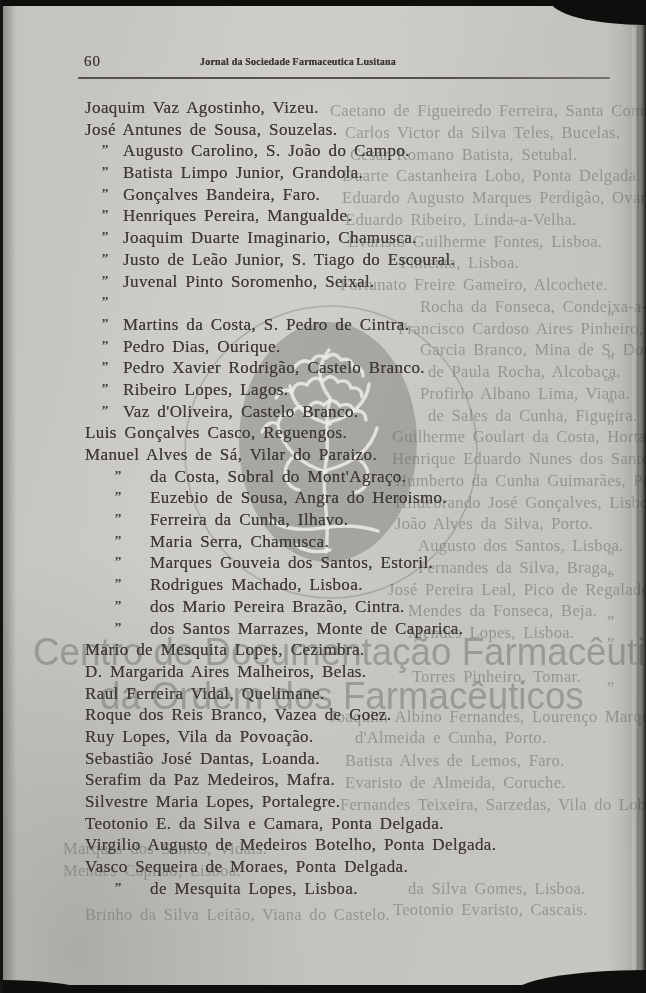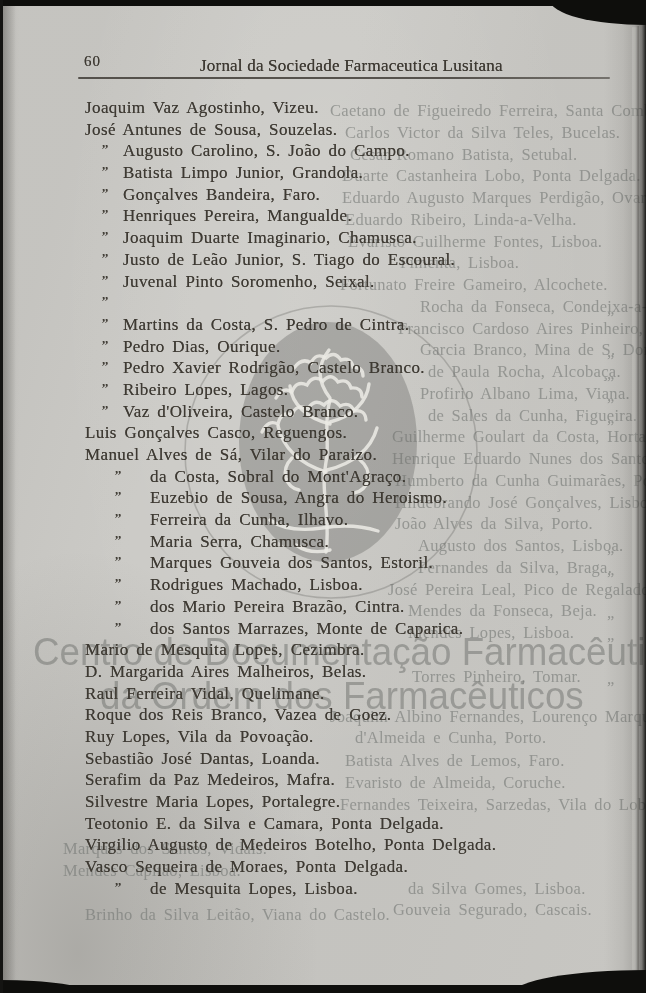--- a/index.html
+++ b/index.html
@@ -27,21 +27,21 @@
     transform:scale(1.02,1.1);transform-origin:left top;filter:blur(.3px);}
   .wm1{left:33px;top:629px;}
   .wm2{left:100px;top:673px;}
   
   .stamp{position:absolute;left:0;top:0;z-index:3;pointer-events:none;}
   
   .content{position:absolute;inset:0;z-index:5;color:var(--ink);}
   .pagenum{position:absolute;left:84px;top:53px;font-size:15px;letter-spacing:1px;
     text-shadow:0 0 .6px rgba(62,58,51,.8);}
   .htitle{position:absolute;left:200px;top:56px;width:290px;
-    font-size:17px;font-weight:normal;letter-spacing:.2px;white-space:nowrap;
+    font-size:10px;font-weight:bold;letter-spacing:.2px;white-space:nowrap;
     text-shadow:0 0 .5px rgba(62,58,51,.9);}
   .hrule{position:absolute;left:78px;top:77px;width:532px;height:2px;
     background:linear-gradient(to right, rgba(64,60,54,.85) 0 70%, rgba(64,60,54,.6) 100%);
     border-radius:1px;}
   .list{position:absolute;left:85px;top:97px;width:520px;font-size:17px;
     line-height:21.7px;letter-spacing:.4px;word-spacing:3px;
     text-shadow:0 0 .6px rgba(62,58,51,.75);}
   .line{position:relative;white-space:nowrap;height:21.7px;}
   .line .ditto{position:absolute;font-style:italic;font-size:15px;}
   .line.ind1 .ditto{left:15px;}
@@ -96,21 +96,21 @@
       <div class="ghost-line" style="left: 408px; top: 623px;">Mendes Lopes, Lisboa.</div>
       <div class="ghost-line" style="left: 412px; top: 667px;">Torres Pinheiro, Tomar.</div>
       <div class="ghost-line" style="left: 330px; top: 707px;">Joaquim Albino Fernandes, Lourenço Marques.</div>
       <div class="ghost-line" style="left: 355px; top: 728px;">d'Almeida e Cunha, Porto.</div>
       <div class="ghost-line" style="left: 345px; top: 751px;">Batista Alves de Lemos, Faro.</div>
       <div class="ghost-line" style="left: 345px; top: 773px;">Evaristo de Almeida, Coruche.</div>
       <div class="ghost-line" style="left: 340px; top: 795px;">Fernandes Teixeira, Sarzedas, Vila do Lobo.</div>
       <div class="ghost-line" style="left: 63px; top: 839px;">Marques dos Santos, Vidais.</div>
       <div class="ghost-line" style="left: 63px; top: 861px; text-align: right;">Mendes Capitão, Lisboa.</div>
       <div class="ghost-line" style="left: 408px; top: 879px;">da Silva Gomes, Lisboa.</div>
-      <div class="ghost-line" style="left: 393px; top: 900px;">Gouveia Segurado, Cascais.</div>
+      <div class="ghost-line" style="left: 393px; top: 900px;">Teotonio Evaristo, Cascais.</div>
       <div class="ghost-line" style="left: 85px; top: 905px;">Brinho da Silva Leitão, Viana do Castelo.</div>
       <div class="ghost-line" style="left: 607px; top: 299px;">„</div>
       <div class="ghost-line" style="left: 607px; top: 342px;">„</div>
       <div class="ghost-line" style="left: 607px; top: 364px;">„</div>
       <div class="ghost-line" style="left: 607px; top: 386px;">„</div>
       <div class="ghost-line" style="left: 607px; top: 408px;">„</div>
       <div class="ghost-line" style="left: 607px; top: 538px;">„</div>
       <div class="ghost-line" style="left: 607px; top: 560px;">„</div>
       <div class="ghost-line" style="left: 607px; top: 603px;">„</div>
       <div class="ghost-line" style="left: 607px; top: 625px;">„</div>

